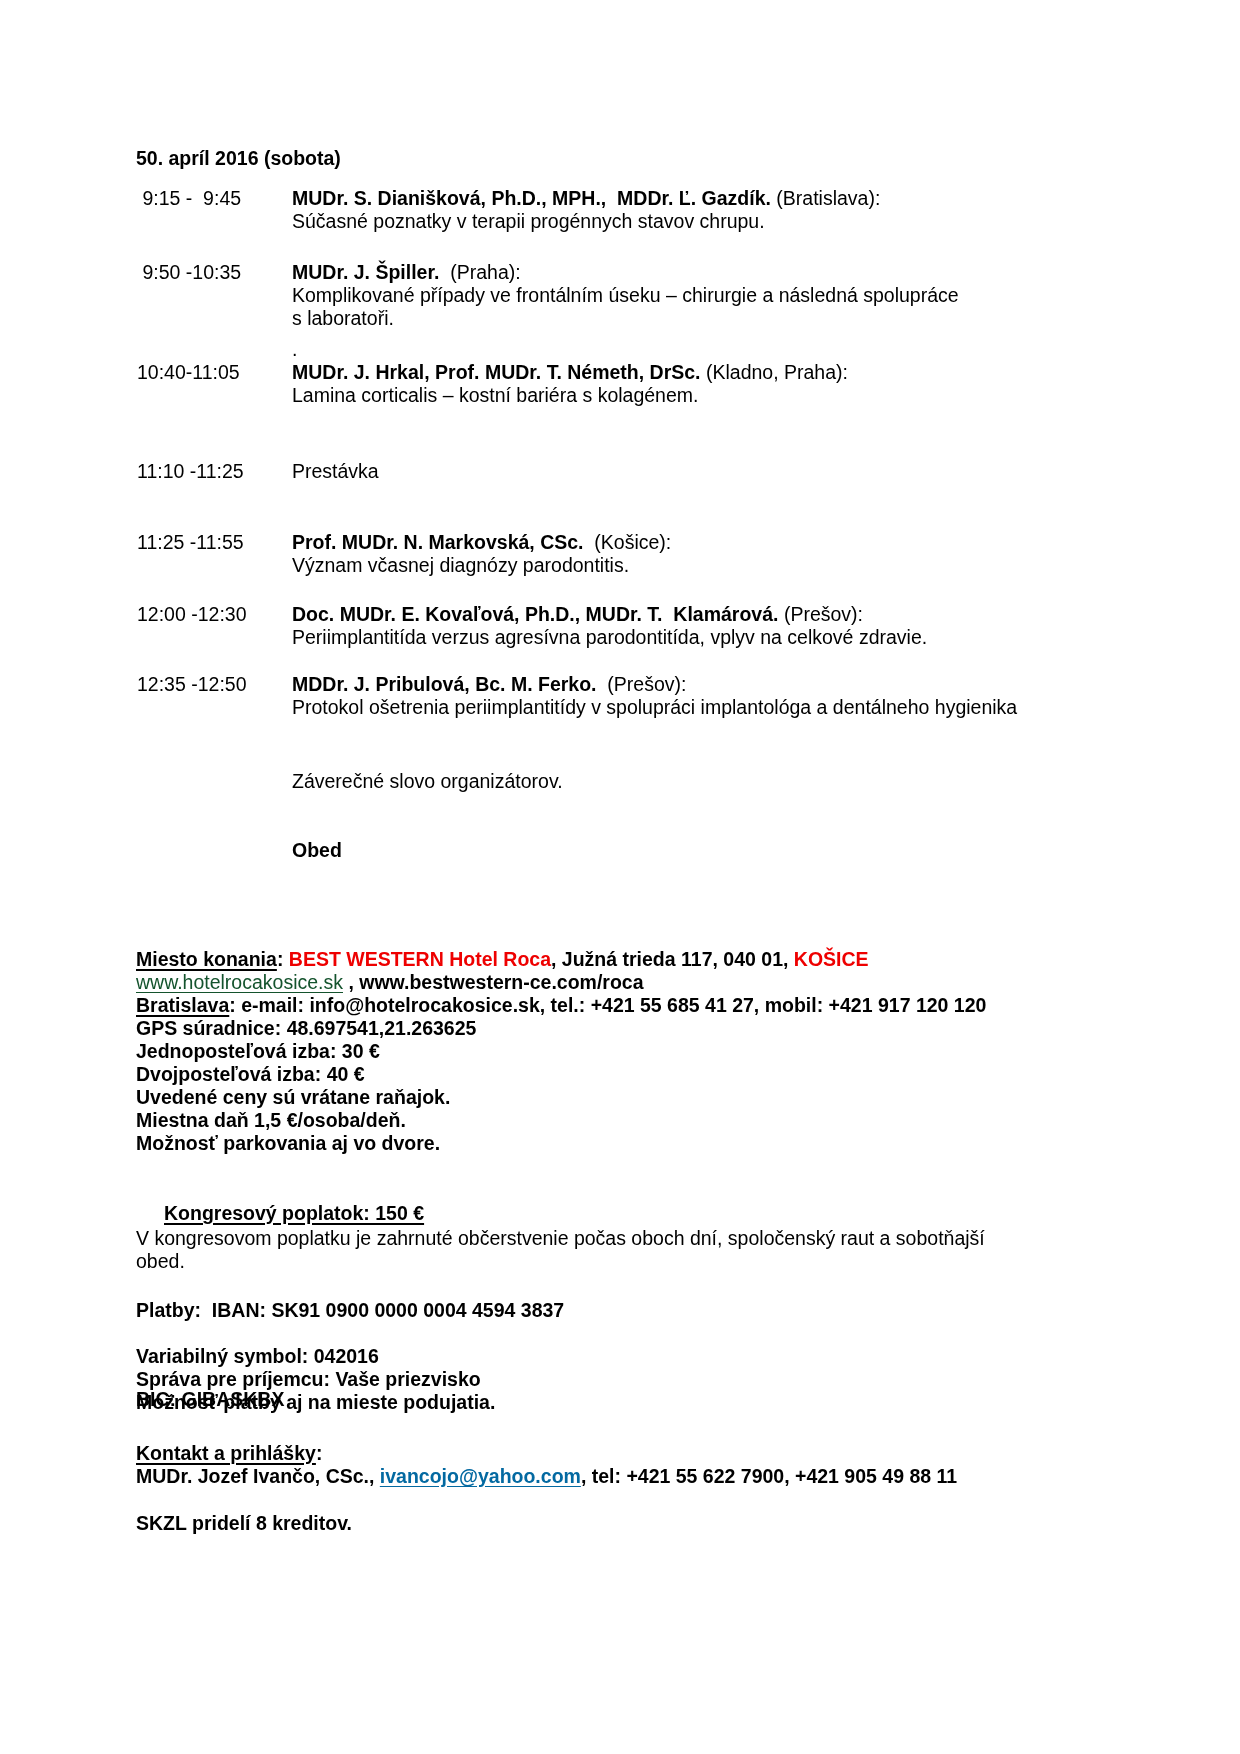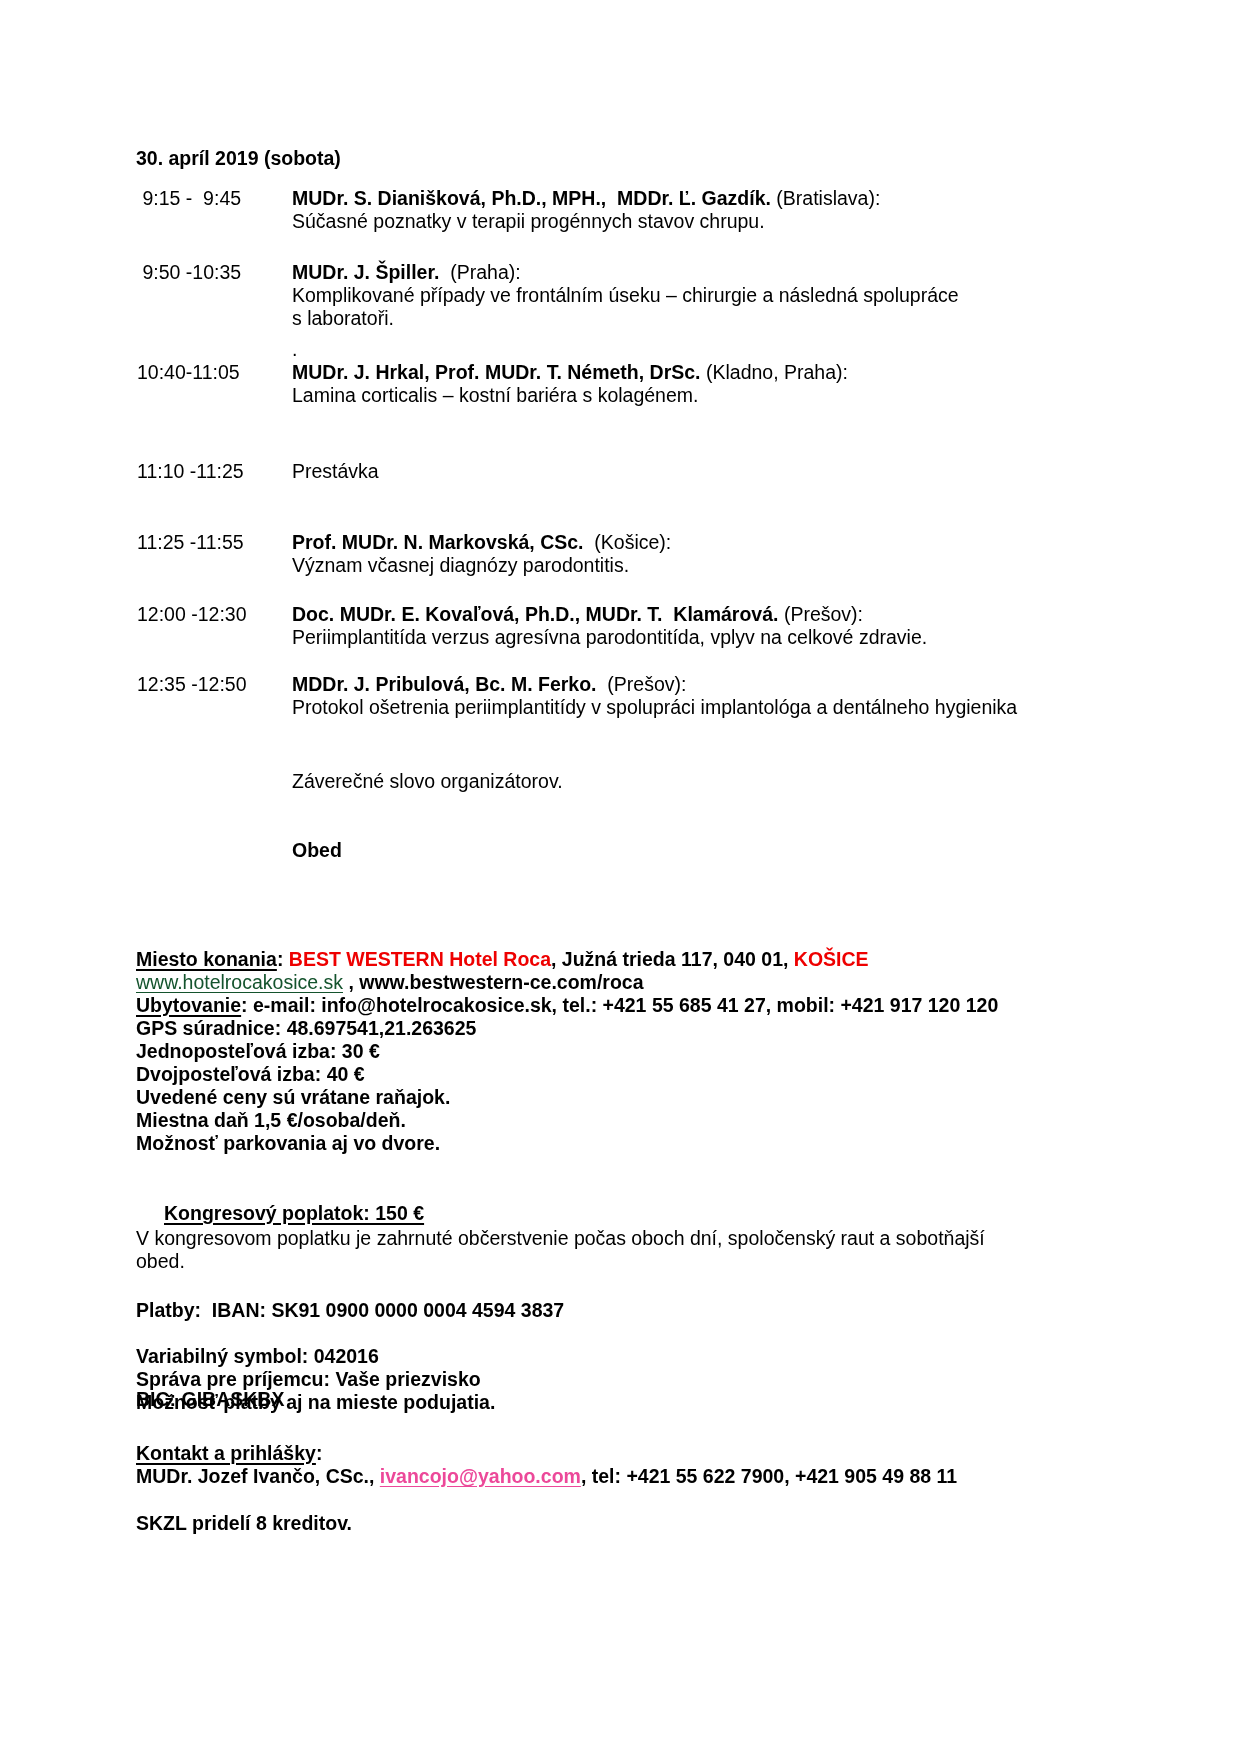--- a/index.html
+++ b/index.html
@@ -15,29 +15,29 @@
   }
   .ln { position: absolute; white-space: pre; }
   .lm  { left: 136px; }          
   .cc  { left: 292px; }          
   .tc  { left: 137px; }          
   .time { display: inline-block; width: 155px; white-space: pre; }
   .b  { font-weight: 700; }
   .ub { font-weight: 700; text-decoration: underline; text-decoration-thickness: 2px; text-underline-offset: 3px; }
   .red { color: #ee0000; font-weight: 700; }
   a.lk { color: #14532d; text-decoration: underline; text-underline-offset: 3px; }
-  a.lkb { color: #ec4899; font-weight: 700; text-decoration: underline; text-underline-offset: 3px; }
+  a.lkb { color: #0369a1; font-weight: 700; text-decoration: underline; text-underline-offset: 3px; }
   .uall { font-weight: 700; text-decoration: underline; text-decoration-thickness: 2px; text-underline-offset: 3px; margin-left: 28px; }
 </style>
 </head>
 <body>
 
 <div class="page">
 
-  <div class="ln lm b" style="top:147px">30. apríl 2019 (sobota)</div>
+  <div class="ln lm b" style="top:147px">50. apríl 2016 (sobota)</div>
 
   <div class="ln tc" style="top:187px"><span class="time"> 9:15 -  9:45</span><span class="b">MUDr. S. Dianišková, Ph.D., MPH.,  MDDr. Ľ. Gazdík.</span><span> (Bratislava):</span></div>
   <div class="ln cc" style="top:210px">Súčasné poznatky v terapii progénnych stavov chrupu.</div>
 
   <div class="ln tc" style="top:261px"><span class="time"> 9:50 -10:35</span><span class="b">MUDr. J. Špiller.</span><span>  (Praha):</span></div>
   <div class="ln cc" style="top:284px">Komplikované případy ve frontálním úseku – chirurgie a následná spolupráce</div>
   <div class="ln cc" style="top:307px">s laboratoři.</div>
   <div class="ln cc" style="top:338px">.</div>
 
   <div class="ln tc" style="top:361px"><span class="time">10:40-11:05</span><span class="b">MUDr. J. Hrkal, Prof. MUDr. T. Németh, DrSc.</span><span> (Kladno, Praha):</span></div>
@@ -52,21 +52,21 @@
   <div class="ln cc" style="top:626px">Periimplantitída verzus agresívna parodontitída, vplyv na celkové zdravie.</div>
 
   <div class="ln tc" style="top:673px"><span class="time">12:35 -12:50</span><span class="b">MDDr. J. Pribulová, Bc. M. Ferko.</span><span>  (Prešov):</span></div>
   <div class="ln cc" style="top:696px">Protokol ošetrenia periimplantitídy v spolupráci implantológa a dentálneho hygienika</div>
 
   <div class="ln cc" style="top:770px">Záverečné slovo organizátorov.</div>
   <div class="ln cc b" style="top:839px">Obed</div>
 
   <div class="ln lm" style="top:948px"><span class="ub">Miesto konania</span><span class="b">: </span><span class="red">BEST WESTERN Hotel Roca</span><span class="b">, Južná trieda 117, 040 01, </span><span class="red">KOŠICE</span></div>
   <div class="ln lm" style="top:971px"><a href="#" class="lk">www.hotelrocakosice.sk</a><span class="b"> , www.bestwestern-ce.com/roca</span></div>
-  <div class="ln lm" style="top:994px"><span class="ub">Ubytovanie</span><span class="b">: e-mail: info@hotelrocakosice.sk, tel.: +421 55 685 41 27, mobil: +421 917 120 120</span></div>
+  <div class="ln lm" style="top:994px"><span class="ub">Bratislava</span><span class="b">: e-mail: info@hotelrocakosice.sk, tel.: +421 55 685 41 27, mobil: +421 917 120 120</span></div>
   <div class="ln lm b" style="top:1017px">GPS súradnice: 48.697541,21.263625</div>
   <div class="ln lm b" style="top:1040px">Jednoposteľová izba: 30 €</div>
   <div class="ln lm b" style="top:1063px">Dvojposteľová izba: 40 €</div>
   <div class="ln lm b" style="top:1086px">Uvedené ceny sú vrátane raňajok.</div>
   <div class="ln lm b" style="top:1109px">Miestna daň 1,5 €/osoba/deň.</div>
   <div class="ln lm b" style="top:1132px">Možnosť parkovania aj vo dvore.</div>
 
   <div class="ln lm uall" style="top:1202px">Kongresový poplatok: 150 €</div>
   <div class="ln lm" style="top:1227px">V kongresovom poplatku je zahrnuté občerstvenie počas oboch dní, spoločenský raut a sobotňajší</div>
   <div class="ln lm" style="top:1250px">obed.</div>

